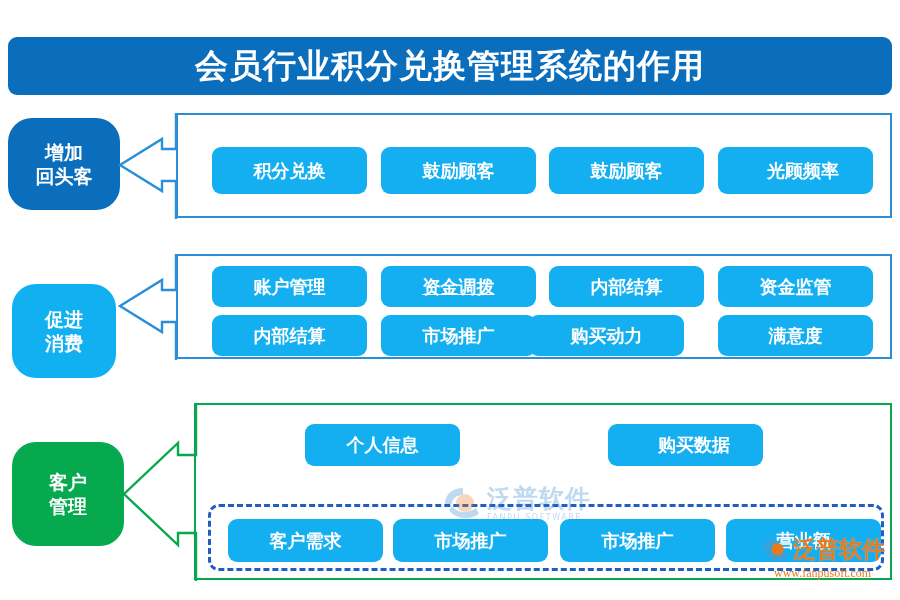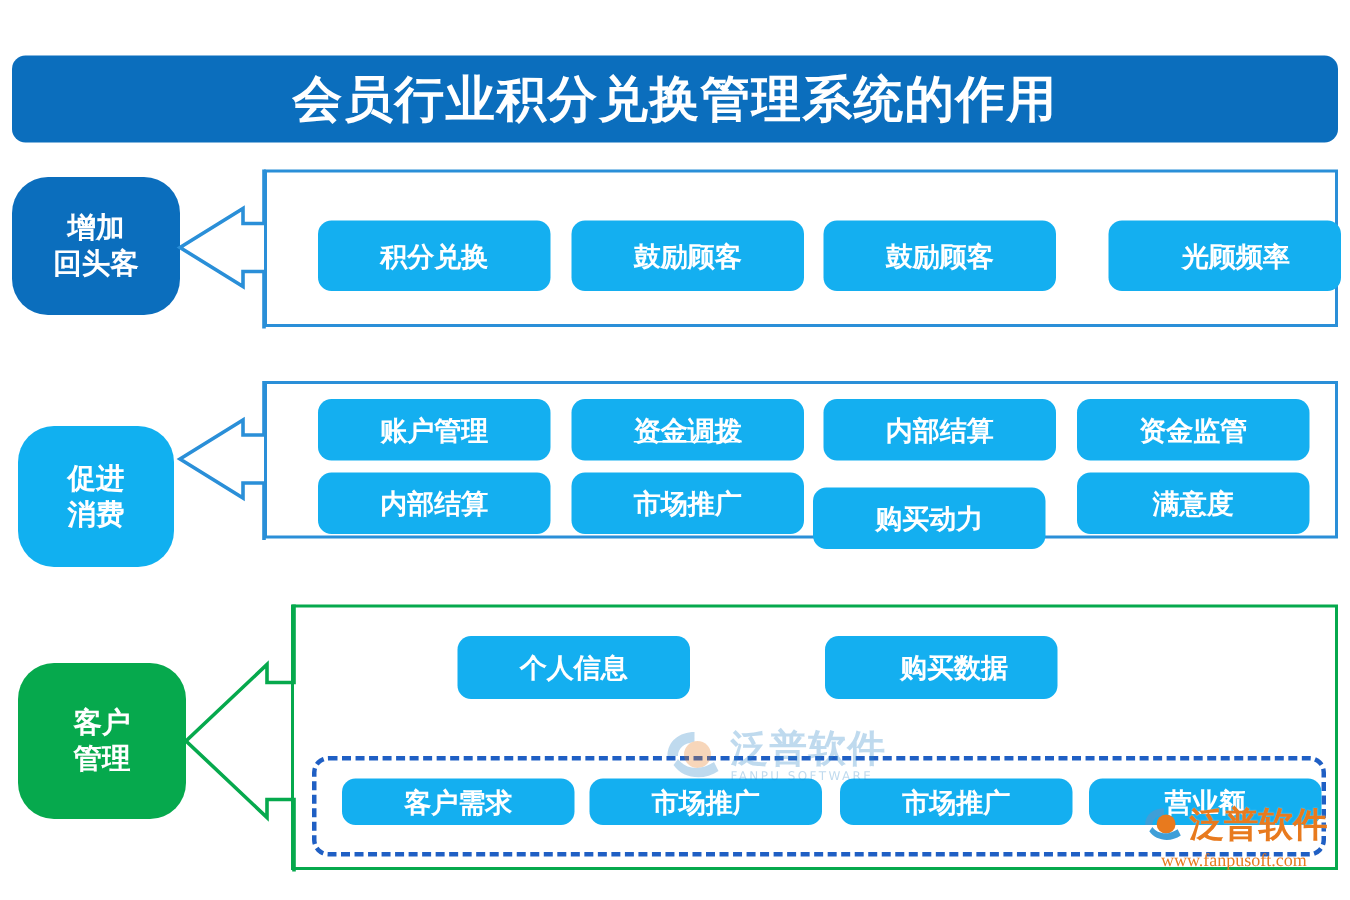--- a/index.html
+++ b/index.html
@@ -73,43 +73,43 @@
     font-size: 18px;
     font-weight: bold;
     white-space: nowrap;
   }
 
   
   .r1 { top: 147px; height: 47px; width: 155px; }
   .r1.c0 { left: 212px; }
   .r1.c1 { left: 381px; }
   .r1.c2 { left: 549px; }
-  .r1.c3 { left: 739px; padding-left: 15px; }
+  .r1.c3 { left: 718px; padding-left: 15px; }
 
   
   .r2a { top: 266px; height: 41px; width: 155px; }
   .r2a.c0 { left: 212px; }
   .r2a.c1 { left: 381px; text-decoration: underline; }
   .r2a.c2 { left: 549px; }
   .r2a.c3 { left: 718px; }
 
   
   .r2b { top: 315px; height: 41px; width: 155px; }
   .r2b.c0 { left: 212px; }
   .r2b.c1 { left: 381px; }
-  .r2b.c2 { left: 542px; margin-top: 10px; }
+  .r2b.c2 { left: 529px; }
   .r2b.c3 { left: 718px; }
 
   
   .r3a { top: 424px; height: 42px; width: 155px; }
   .r3a.c0 { left: 305px; }
-  .r3a.c1 { left: 550px; padding-left: 17px; }
-
-  
-  .r3b { top: 519px; height: 31px; width: 155px; }
+  .r3a.c1 { left: 608px; padding-left: 17px; }
+
+  
+  .r3b { top: 519px; height: 43px; width: 155px; }
   .r3b.c0 { left: 228px; }
   .r3b.c1 { left: 393px; }
   .r3b.c2 { left: 560px; }
   .r3b.c3 { left: 726px; }
 
   
   .wm-center {
     position: absolute;
     left: 443px; top: 483px;
     width: 180px; height: 42px;

